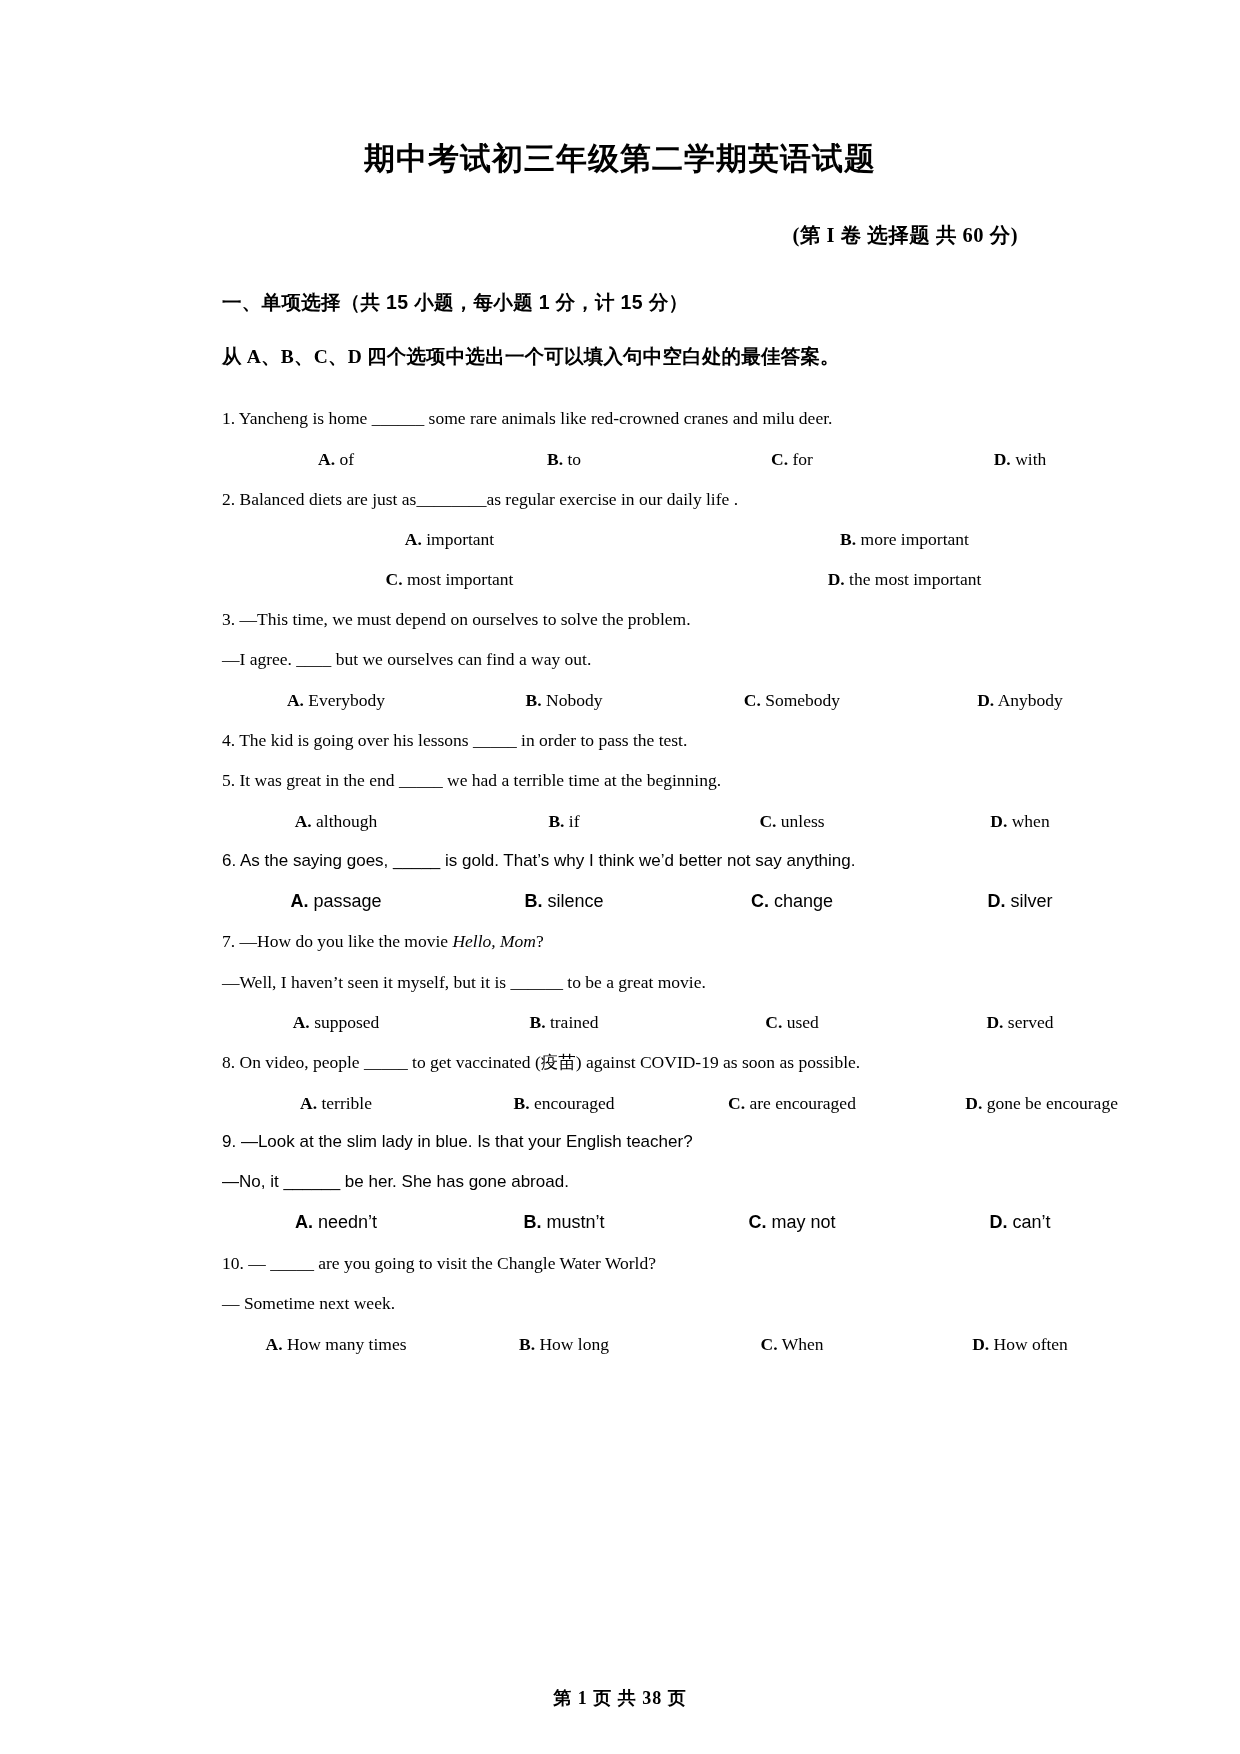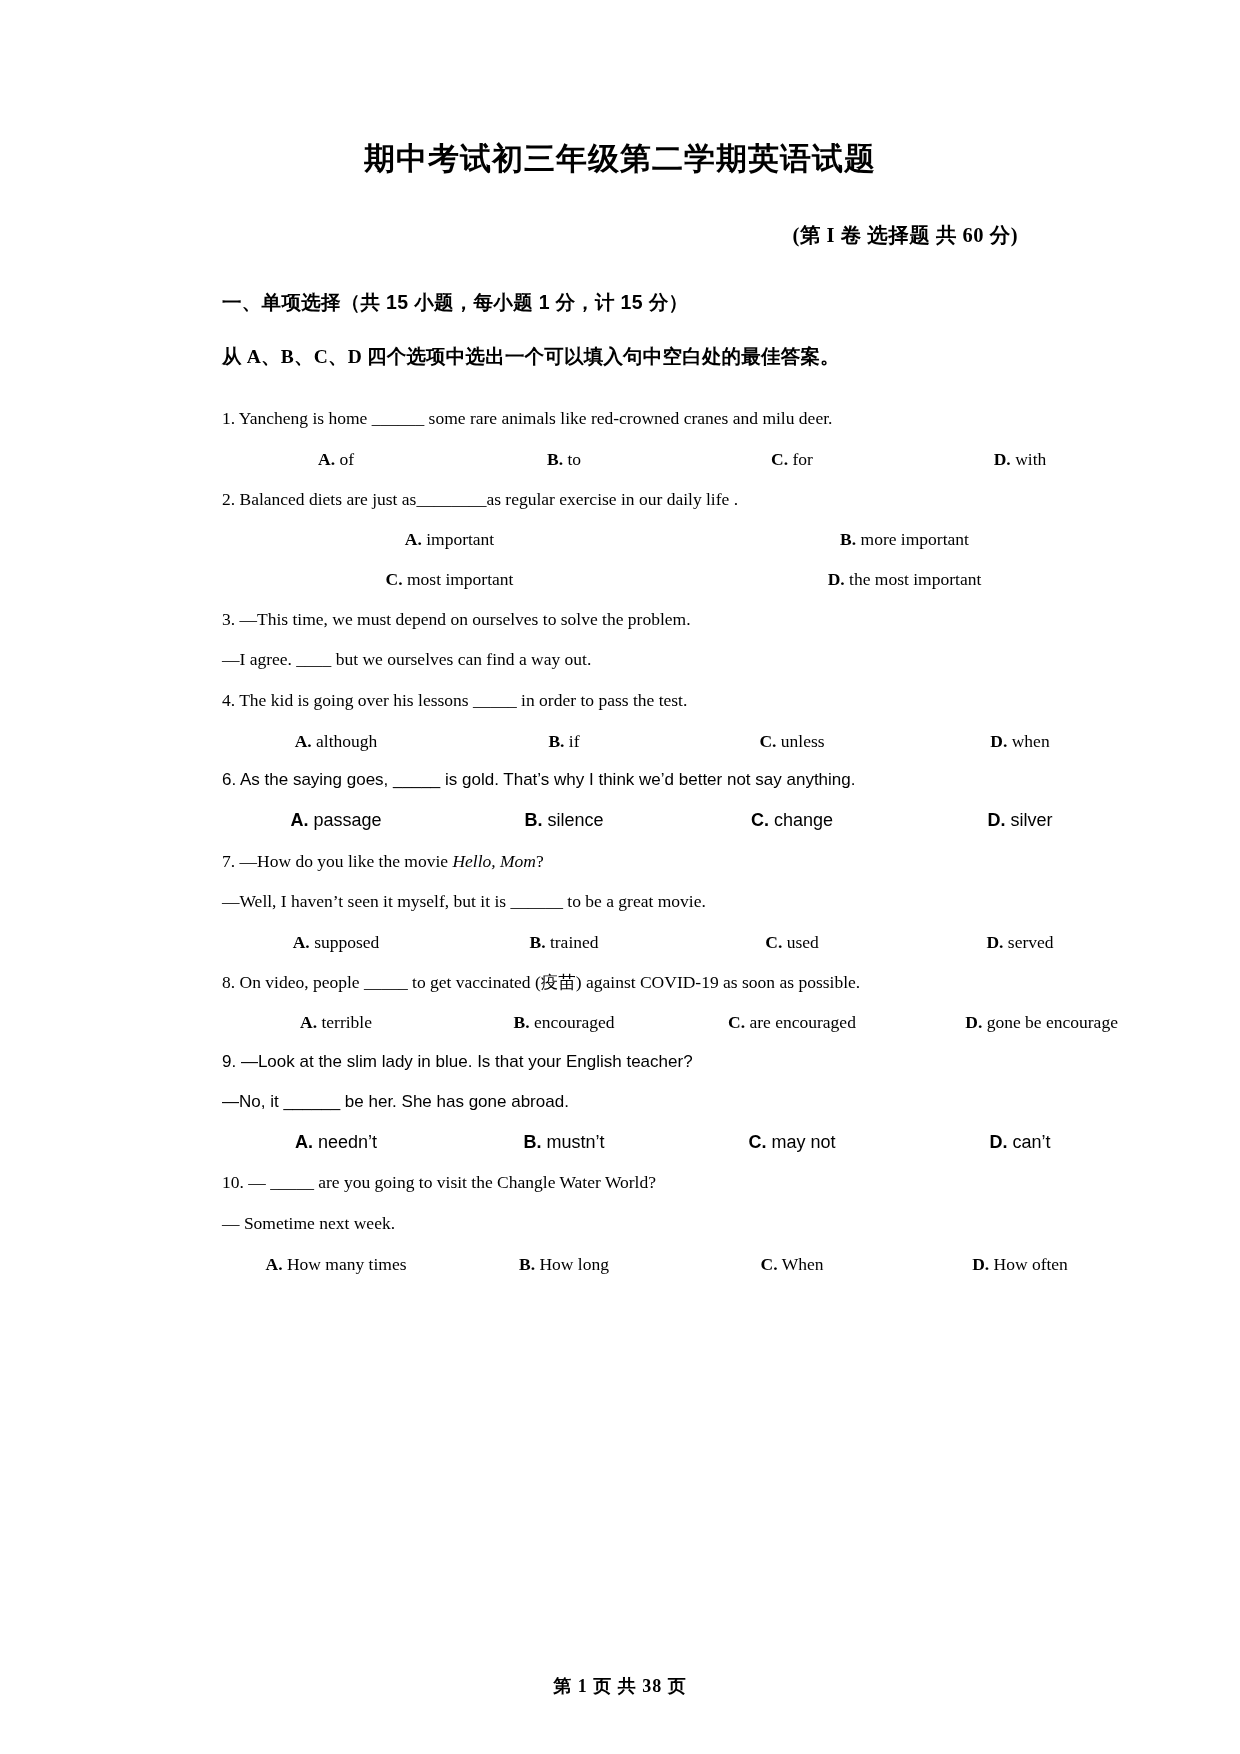--- a/index.html
+++ b/index.html
@@ -102,21 +102,21 @@
   }
   .options .opt-letter {
     font-weight: bold;
   }
 
   
   .footer {
     position: absolute;
     left: 0;
     right: 0;
-    bottom: 68px;
+    bottom: 56px;
     text-align: center;
     font-family: "Liberation Serif", "DejaVu Serif", serif;
     font-weight: bold;
     font-size: 18px;
     letter-spacing: 1px;
   }
 </style>
 </head>
 <body>
 
@@ -142,21 +142,28 @@
       <div class="options two-col">
         <div class="opt"><span class="opt-letter">A.</span> <span>important</span></div>
         <div class="opt"><span class="opt-letter">B.</span> <span>more important</span></div>
       </div>
       <div class="options two-col">
         <div class="opt"><span class="opt-letter">C.</span> <span>most important</span></div>
         <div class="opt"><span class="opt-letter">D.</span> <span>the most important</span></div>
       </div>
       <div class="qline">3. —This time, we must depend on ourselves to solve the problem.</div>
       <div class="qline">—I agree. ____ but we ourselves can find a way out.</div>
+      <div class="options">
+        <div class="opt"><span class="opt-letter">A.</span> <span>Everybody</span></div>
+        <div class="opt"><span class="opt-letter">B.</span> <span>Nobody</span></div>
+        <div class="opt"><span class="opt-letter">C.</span> <span>Somebody</span></div>
+        <div class="opt"><span class="opt-letter">D.</span> <span>Anybody</span></div>
+      </div>
       <div class="qline">4. The kid is going over his lessons _____ in order to pass the test.</div>
+      <div class="qline">5. It was great in the end _____ we had a terrible time at the beginning.</div>
       <div class="options">
         <div class="opt"><span class="opt-letter">A.</span> <span>although</span></div>
         <div class="opt"><span class="opt-letter">B.</span> <span>if</span></div>
         <div class="opt"><span class="opt-letter">C.</span> <span>unless</span></div>
         <div class="opt"><span class="opt-letter">D.</span> <span>when</span></div>
       </div>
       <div class="qline sans">6. As the saying goes, _____ is gold. That’s why I think we’d better not say anything.</div>
       <div class="options sans">
         <div class="opt"><span class="opt-letter">A.</span> <span>passage</span></div>
         <div class="opt"><span class="opt-letter">B.</span> <span>silence</span></div>

